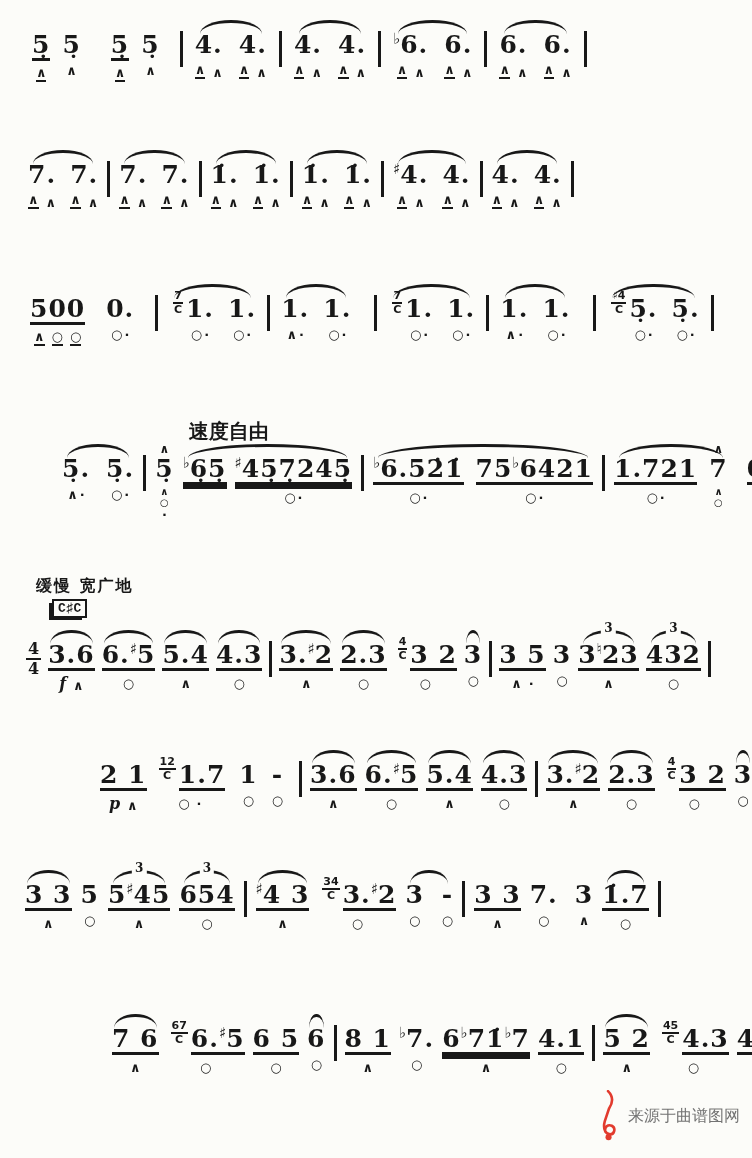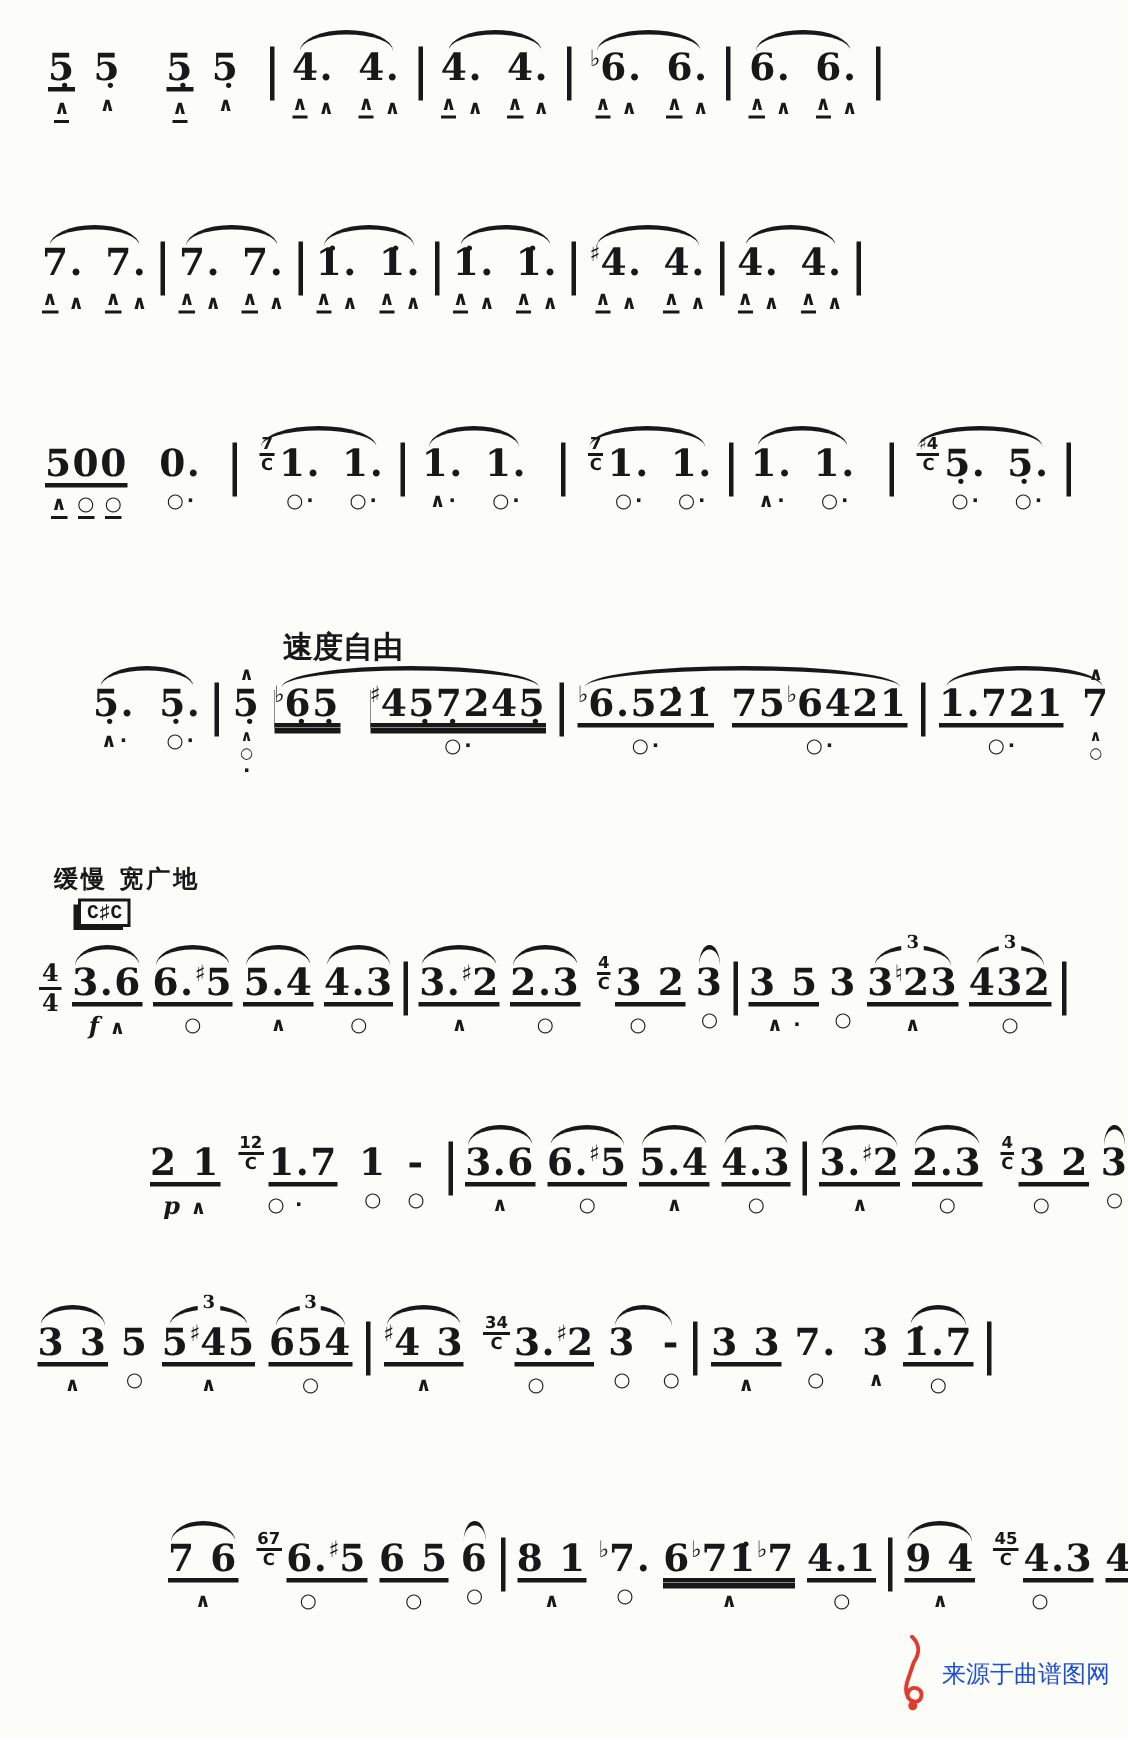--- a/index.html
+++ b/index.html
@@ -519,21 +519,21 @@
         <span class="grp">
           <span class="slur"></span>
           <span class="glabel">速度自由</span>
           <span class="items">
             <span class="note">
               <span class="nrow">
                 <span class="txt u2"><span class="acc">♭</span>6̣5̣</span>
               </span>
               <span class="marks"></span>
             </span>
-            <span class="note" style="margin-left: 20px;">
+            <span class="note" style="margin-left: 8px;">
               <span class="nrow">
                 <span class="txt u2"><span class="acc">♯</span>45̣7̣245̣</span>
               </span>
               <span class="marks">
                 <span class="mk">○<span class="mdot">·</span></span>
               </span>
             </span>
           </span>
         </span>
         <span class="bar"></span>
@@ -1016,21 +1016,21 @@
           <span class="nrow">
             <span class="txt u1">4.1</span>
           </span>
           <span class="marks">
             <span class="mk">○</span>
           </span>
         </span>
         <span class="bar"></span>
         <span class="note sl">
           <span class="nrow">
-            <span class="txt u1">9 4</span>
+            <span class="txt u1">5 2</span>
           </span>
           <span class="marks">
             <span class="mk">∧</span>
           </span>
         </span>
         <span class="note">
           <span class="nrow">
             <span class="key">
               <span class="kt">45</span>
               <span class="kb">C</span>
@@ -1051,17 +1051,17 @@
 
   <div class="tempo">缓慢  宽广地</div>
   <div class="keybox">C♯C</div>
 
 
   <div class="watermark">
     <svg width="24" height="52" viewBox="0 0 20 48">
       <path d="M10 1 C15 6 15 11 11 17 L7 29 C5 36 8 41 12 41 C16 41 17.5 35 13.5 33 C10 31.5 6.5 34 7.5 38.5" stroke="#e23b2e" fill="none" stroke-width="2.4" stroke-linecap="round"></path>
       <circle cx="10.5" cy="43.5" r="2.8" fill="#e23b2e"></circle>
     </svg>
-    <div class="wm-text" style="color: #1d4ed8;">
+    <div class="wm-text" style="color: #737373;">
       <div class="wm-src">来源于曲谱图网</div>
     </div>
   </div>
 </div>
 
 </body></html>

